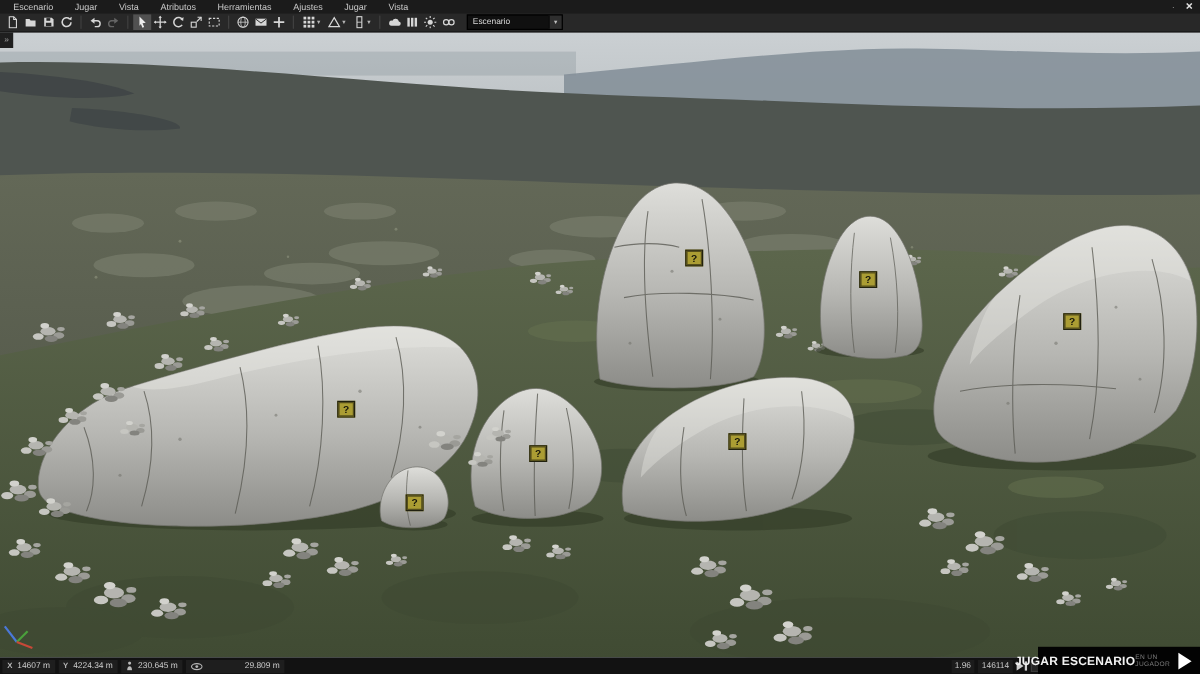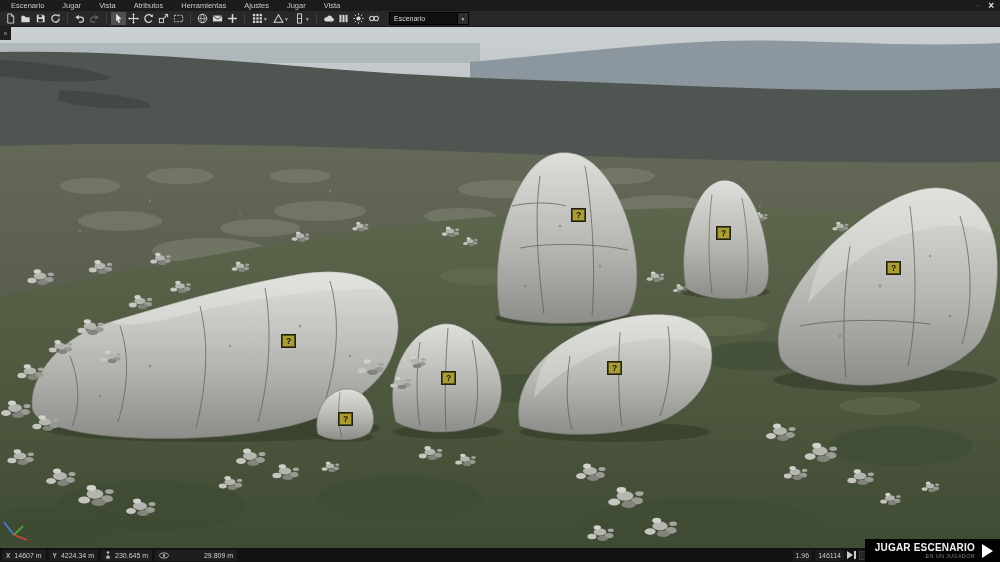--- a/index.html
+++ b/index.html
@@ -47,21 +47,21 @@
   .slabel{color:#b9b9b9;font-size:6.5px;font-weight:bold;}
   .sval{color:#cecece;font-size:7px;white-space:nowrap;}
   .sbox.wide{width:74px;justify-content:space-between;}
   .simgroup{position:absolute;right:132px;display:flex;align-items:center;gap:3px;}
   .simval{color:#c9c9c9;font-size:7px;background:#1c1c1c;height:11px;display:flex;align-items:center;padding:0 3px;}
   .tinybox{width:7px;height:7px;background:#262626;border:1px solid #3a3a3a;}
 
   
   .play-btn{position:absolute;right:0;bottom:0;width:128px;height:23px;background:#030303;
             display:flex;align-items:center;justify-content:flex-end;gap:7px;padding-right:7px;z-index:9;}
-  .play-text{display:flex;flex-direction:column;align-items:flex-end;}
+  .play-text{display:flex;flex-direction:row;align-items:flex-end;}
   .play-title{color:#f2f2f2;font-size:10px;font-weight:bold;letter-spacing:.2px;line-height:11px;white-space:nowrap;}
   .play-sub{color:#7c7c7c;font-size:5.5px;line-height:6px;letter-spacing:.3px;}
   .play-tri{width:0;height:0;border-left:11px solid #fff;border-top:7px solid transparent;border-bottom:7px solid transparent;}
 </style>
 </head>
 <body>
 
 <div class="window">
 
   <div class="menubar">

